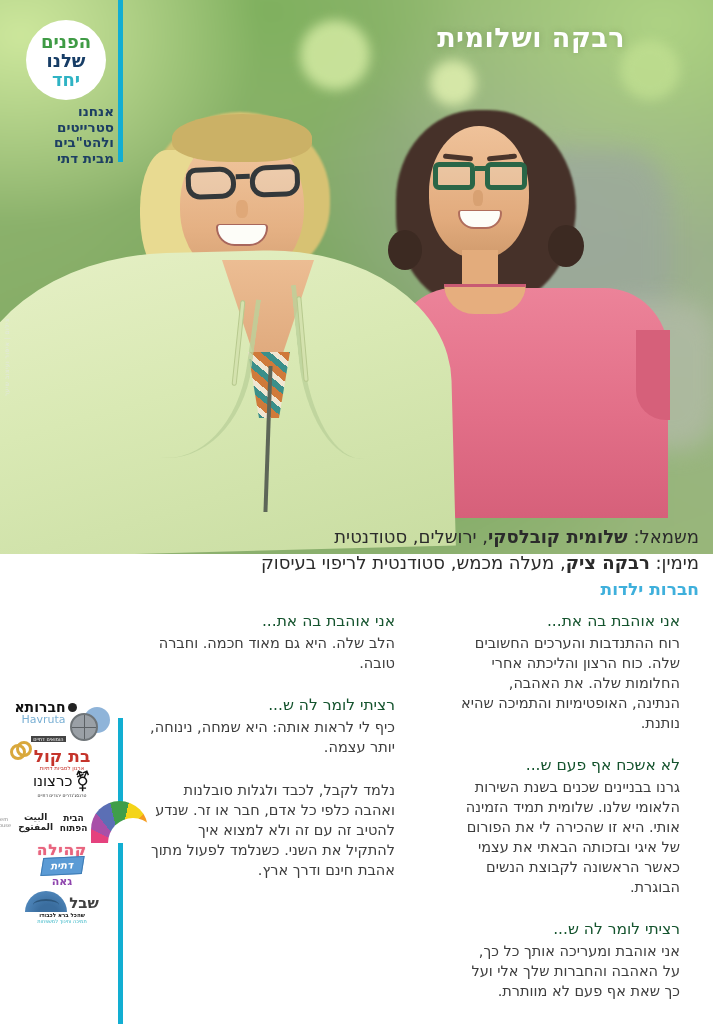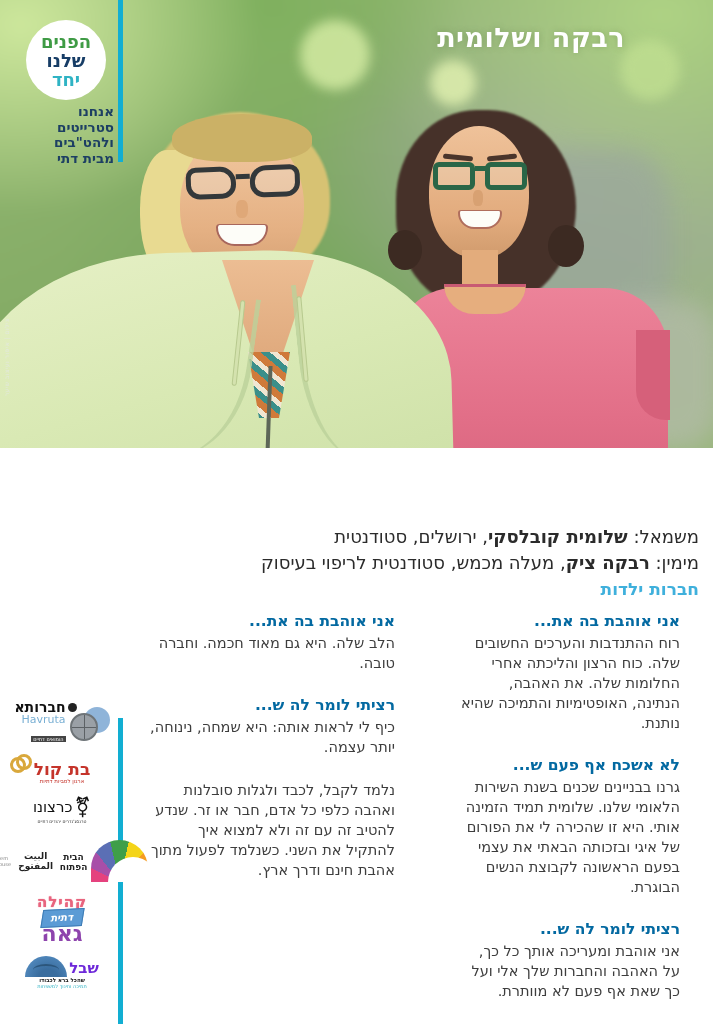--- a/index.html
+++ b/index.html
@@ -1,21 +1,21 @@
 <!DOCTYPE html>
 <html lang="he" dir="rtl"><head>
 <meta charset="utf-8">
 <style>
   * { margin:0; padding:0; box-sizing:border-box; }
   html,body { background:#e9e9e9; }
   body { font-family:"DejaVu Sans", sans-serif; }
   .page { position:relative; width:713px; height:1024px; background:#fff; margin:0 auto; overflow:hidden; direction:rtl; }
 
   
-  .photo { position:absolute; left:0; top:0; width:713px; height:448px; overflow:hidden; background:#8fae6c; }
+  .photo { position:absolute; left:0; top:0; width:713px; height:554px; overflow:hidden; background:#8fae6c; }
   .photo-bg { position:absolute; inset:-25px;
     background:
       radial-gradient(240px 190px at 6% 10%, #cde79c, rgba(205,231,156,0)),
       radial-gradient(200px 160px at 38% 6%, #7fb05e, rgba(127,176,94,0)),
       radial-gradient(300px 230px at 90% 8%, #aed284, rgba(174,210,132,0)),
       radial-gradient(260px 220px at 75% 38%, #a2ac9b, rgba(162,172,155,0)),
       radial-gradient(300px 260px at 96% 52%, #b2bab35e, rgba(178,186,179,0)),
       radial-gradient(320px 280px at 52% 64%, #76a65c, rgba(118,166,92,0)),
       linear-gradient(160deg, #95ba74 0%, #85ac66 45%, #9ab77c 100%);
     filter:blur(7px); }
@@ -81,25 +81,25 @@
   
   .caption { position:absolute; top:524px; right:14px; width:560px; text-align:right; font-size:18px; line-height:26px; color:#2b2b2b; }
   .caption b { font-weight:bold; }
   .caption .subtitle { color:#3fb0dc; font-weight:bold; font-size:17px; }
 
   
   .col { position:absolute; top:612px; text-align:right; }
   .col-right { right:33px; width:220px; }
   .col-left { right:318px; width:250px; }
   .section { margin-bottom:23px; }
-  .section h3 { font-size:15.5px; font-weight:bold; color:#0369a1; margin-bottom:3px; }
+  .section h3 { font-size:15.5px; font-weight:normal; color:#14532d; margin-bottom:3px; }
   .section p { font-size:14.5px; line-height:20px; color:#3d3d3d; }
 
   
-  .logos { position:absolute; left:10px; top:700px; width:104px; display:flex; flex-direction:column; align-items:center; gap:13px; text-align:center; direction:rtl; }
+  .logos { position:absolute; left:10px; top:700px; width:104px; display:flex; flex-direction:column; align-items:center; text-align:center; direction:rtl; }
   .teal-line-bottom { position:absolute; left:118px; top:718px; width:5px; height:306px; background:#12aed2; }
 
   .lg-havruta { display:flex; align-items:center; gap:4px; direction:ltr; }
   .hv-text { text-align:right; }
   .hv-name { font-weight:bold; font-size:14px; color:#111; line-height:14px; }
   .hv-latin { font-size:11px; color:#7ab0d4; line-height:12px; }
   .hv-tag { font-size:5px; color:#fff; background:#444; padding:0 2px; display:inline-block; }
   .hv-icon { position:relative; width:40px; height:36px; }
   .hv-c1 { position:absolute; right:0; top:2px; width:26px; height:26px; background:#8fb4d9; border-radius:50%; }
   .hv-c2 { position:absolute; left:0; top:8px; width:28px; height:28px; background:#9aa0a6; border:2px solid #6e7478; border-radius:50%; }
@@ -124,27 +124,27 @@
   .oh-arc { position:relative; width:84px; height:42px; border-radius:84px 84px 0 0;
     background:conic-gradient(from 270deg at 50% 100%, #e5427e 0 26deg, #a84fa8 26deg 52deg, #5b6fb5 52deg 77deg, #3f9e49 77deg 103deg, #f4d418 103deg 129deg, #f59c20 129deg 155deg, #e8432e 155deg 180deg); }
   .oh-arc:after { content:""; position:absolute; left:17px; top:17px; width:50px; height:25px; background:#fff; border-radius:50px 50px 0 0; }
   .oh-he { font-size:9px; font-weight:bold; color:#222; margin-top:2px; }
   .oh-ar { font-size:9px; font-weight:bold; color:#222; }
   .oh-en { font-size:5px; color:#888; }
 
   .lg-kehila { line-height:14px; }
   .kh-w1 { font-size:15px; font-weight:bold; color:#e8647e; letter-spacing:1px; text-shadow:0 0 1px #e8647e; }
   .kh-w2 { display:inline-block; background:#5b9bd5; color:#fff; font-size:10px; font-weight:bold; padding:1px 8px; transform:skewX(-12deg) rotate(-3deg); border:1px solid #3e7cb5; }
-  .kh-w3 { font-size:22px; font-weight:bold; color:#8e44ad; }
+  .kh-w3 { font-size:11px; font-weight:bold; color:#8e44ad; }
 
   .lg-shabal { position:relative; padding-top:2px; }
   .sb-row { display:flex; align-items:flex-end; justify-content:center; gap:2px; direction:ltr; }
   .sb-kippah { width:42px; height:21px; background:radial-gradient(circle at 55% 110%, #3a6d9e 30%, #4d84b8 70%); border-radius:42px 42px 0 0; position:relative; }
   .sb-kippah:after { content:""; position:absolute; left:8px; top:8px; width:26px; height:10px; border-top:2px solid #2c567c; border-radius:50%; }
-  .sb-name { font-weight:bold; font-size:15px; color:#6d28d9; }
+  .sb-name { font-weight:bold; font-size:15px; color:#404040; }
   .sb-tag { font-size:5.5px; color:#222; font-weight:bold; }
   .sb-tag2 { font-size:5px; color:#2fb3c4; }
 </style>
 </head>
 <body>
 
 <div class="page">
 
   <div class="photo">
     <div class="photo-bg"></div>
@@ -219,21 +219,21 @@
     <div class="subtitle">חברות ילדות</div>
   </div>
 
   <div class="col col-right">
     <div class="section">
       <h3>אני אוהבת בה את...</h3>
       <p>רוח ההתנדבות והערכים החשובים שלה. כוח הרצון והליכתה אחרי החלומות שלה. את האהבה, הנתינה, האופטימיות והתמיכה שהיא נותנת.</p>
     </div>
     <div class="section">
       <h3>לא אשכח אף פעם ש...</h3>
-      <p>גרנו בבניינים שכנים בשנת השירות הלאומי שלנו. שלומית תמיד הזמינה אותי. היא זו שהכירה לי את הפורום של איגי ובזכותה הבאתי את עצמי בפעם הראשונה לקבוצת הנשים הבוגרת.</p>
+      <p>גרנו בבניינים שכנים בשנת השירות הלאומי שלנו. שלומית תמיד הזמינה אותי. היא זו שהכירה לי את הפורום של איגי ובזכותה הבאתי את עצמי כאשר הראשונה לקבוצת הנשים הבוגרת.</p>
     </div>
     <div class="section">
       <h3>רציתי לומר לה ש...</h3>
       <p>אני אוהבת ומעריכה אותך כל כך, על האהבה והחברות שלך אלי ועל כך שאת אף פעם לא מוותרת.</p>
     </div>
 
   </div>
 
   <div class="col col-left">
     <div class="section">

